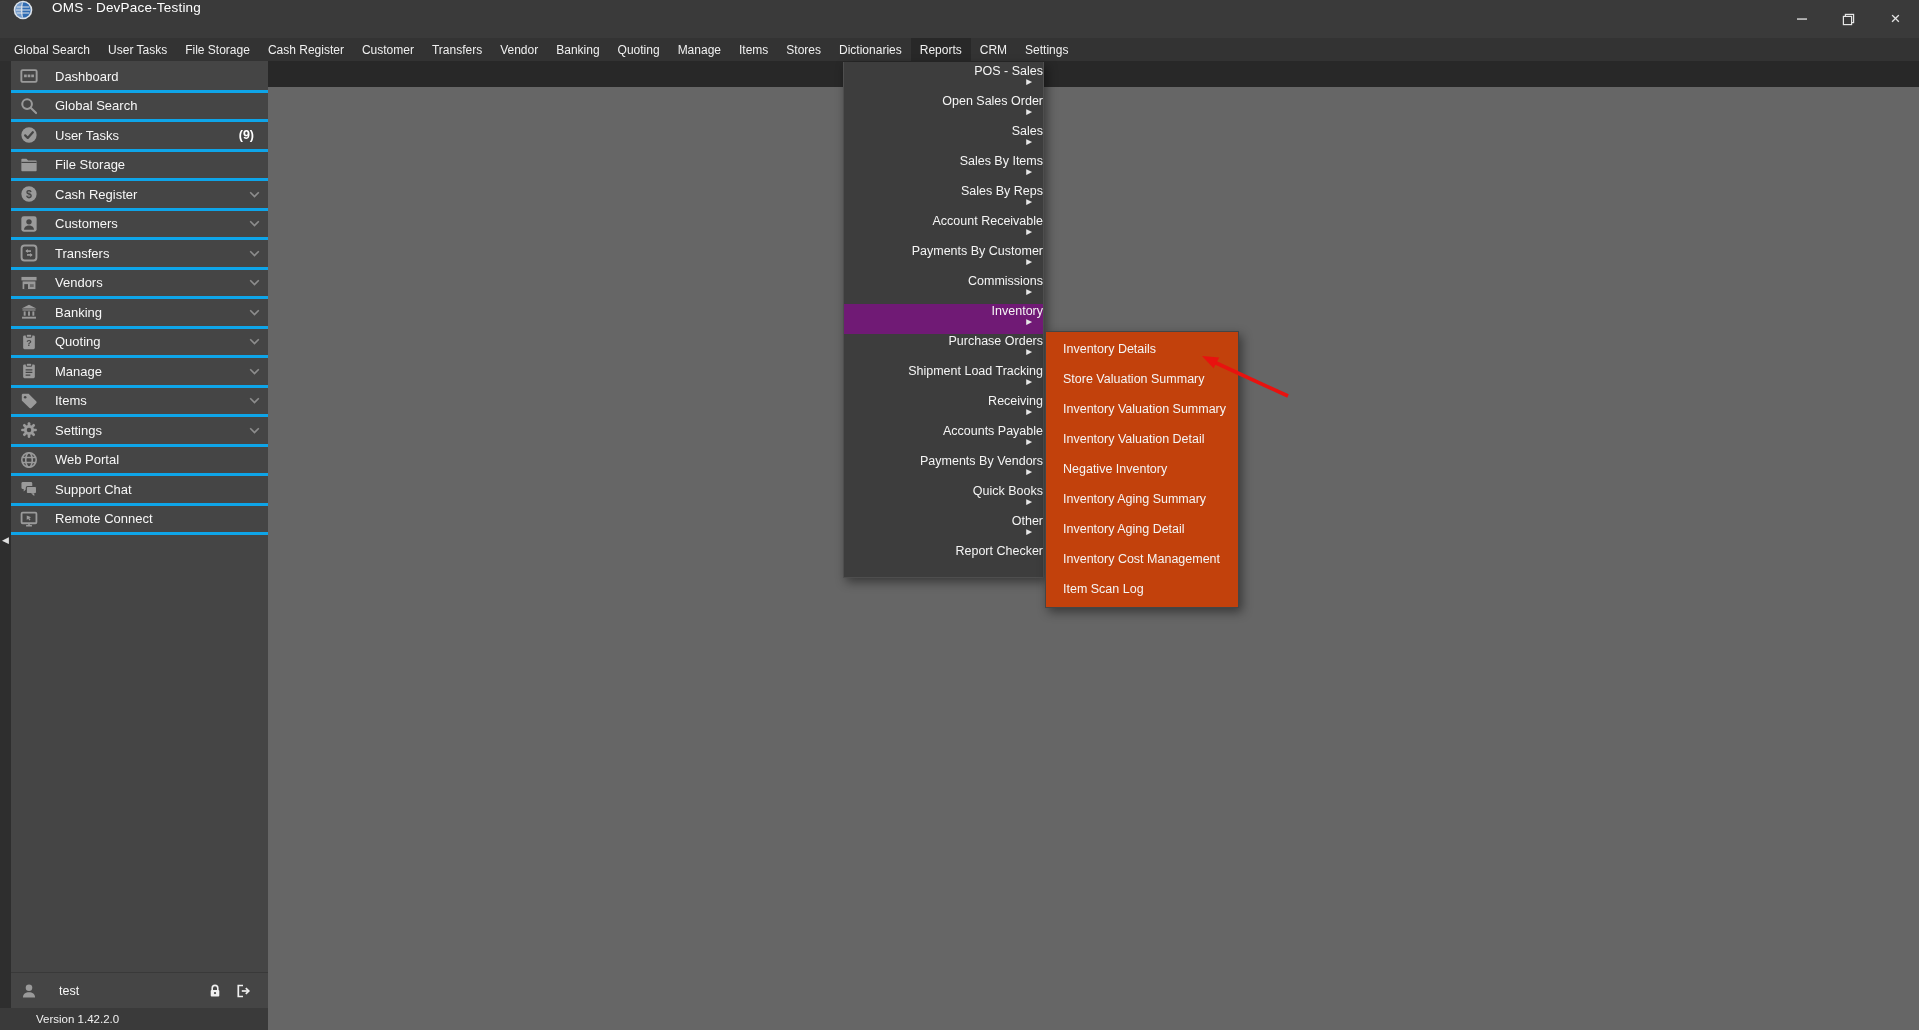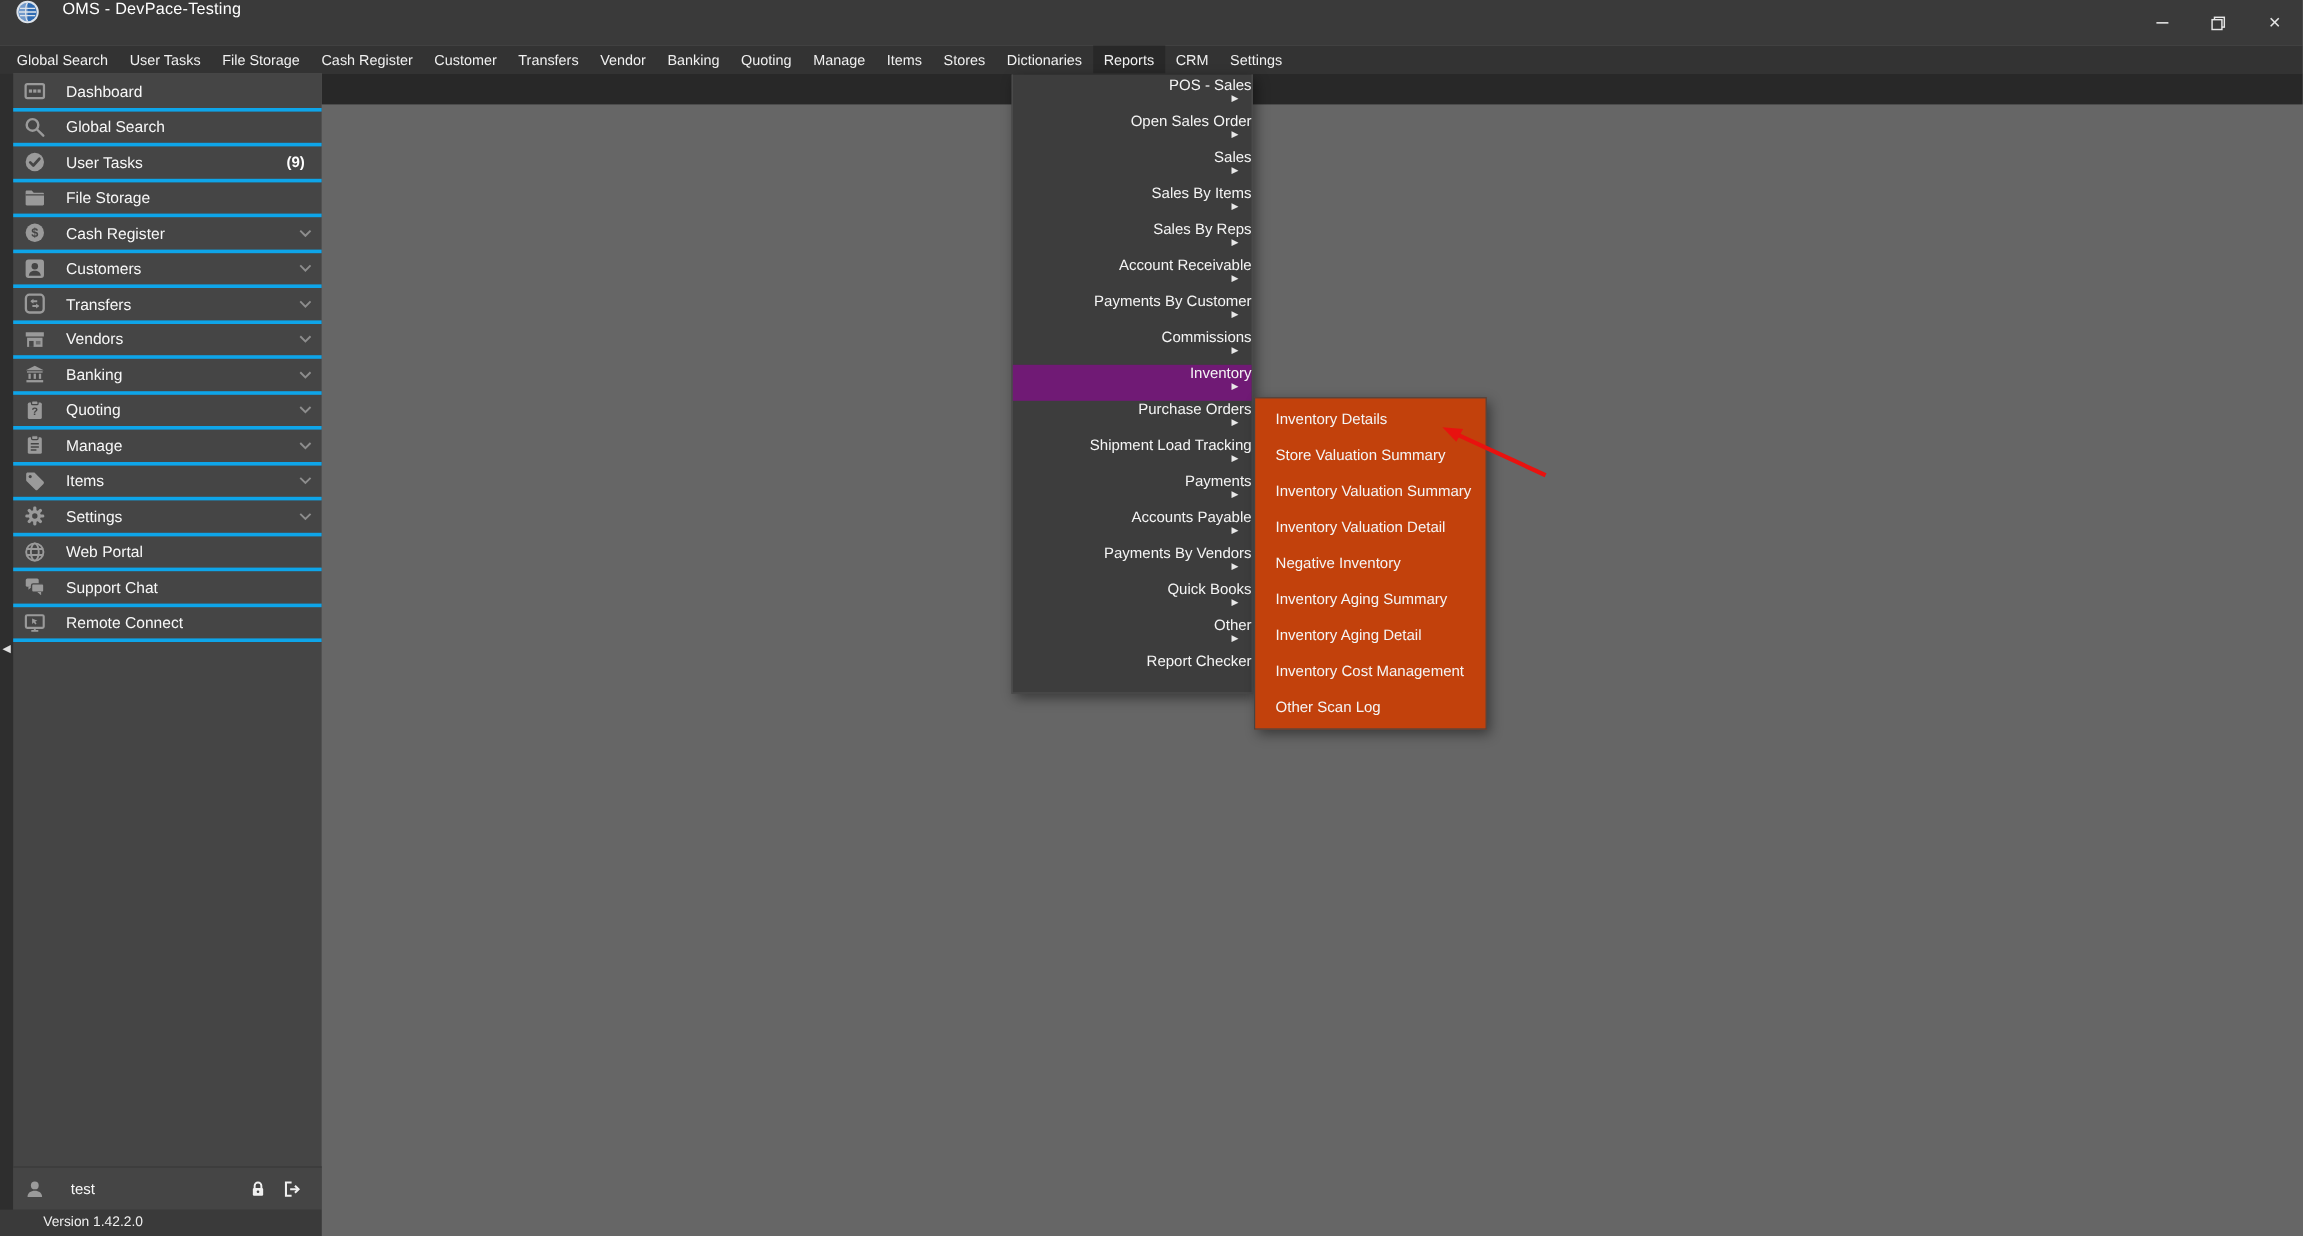--- a/index.html
+++ b/index.html
@@ -416,21 +416,21 @@
       </div>
     <div class="ditem">
         <span>Purchase Orders</span>
         <span class="darrow">▶</span>
       </div>
     <div class="ditem">
         <span>Shipment Load Tracking</span>
         <span class="darrow">▶</span>
       </div>
     <div class="ditem">
-        <span>Payments</span>
+        <span>Receiving</span>
         <span class="darrow">▶</span>
       </div>
     <div class="ditem">
         <span>Accounts Payable</span>
         <span class="darrow">▶</span>
       </div>
     <div class="ditem">
         <span>Payments By Vendors</span>
         <span class="darrow">▶</span>
       </div>
@@ -449,21 +449,21 @@
 
   <div class="submenu">
     <div class="sm-item">Inventory Details</div>
     <div class="sm-item">Store Valuation Summary</div>
     <div class="sm-item">Inventory Valuation Summary</div>
     <div class="sm-item">Inventory Valuation Detail</div>
     <div class="sm-item">Negative Inventory</div>
     <div class="sm-item">Inventory Aging Summary</div>
     <div class="sm-item">Inventory Aging Detail</div>
     <div class="sm-item">Inventory Cost Management</div>
-    <div class="sm-item">Other Scan Log</div>
+    <div class="sm-item">Item Scan Log</div>
   </div>
 
   <svg class="overlay" viewBox="0 0 1919 1030">
     <line x1="1288" y1="396" x2="1214" y2="362" stroke="#e8120f" stroke-width="3.6"></line>
     <polygon points="1202,356 1219.2,357.6 1213.6,368.2" fill="#e8120f"></polygon>
   </svg>
 
 </div>
 
 </body></html>

